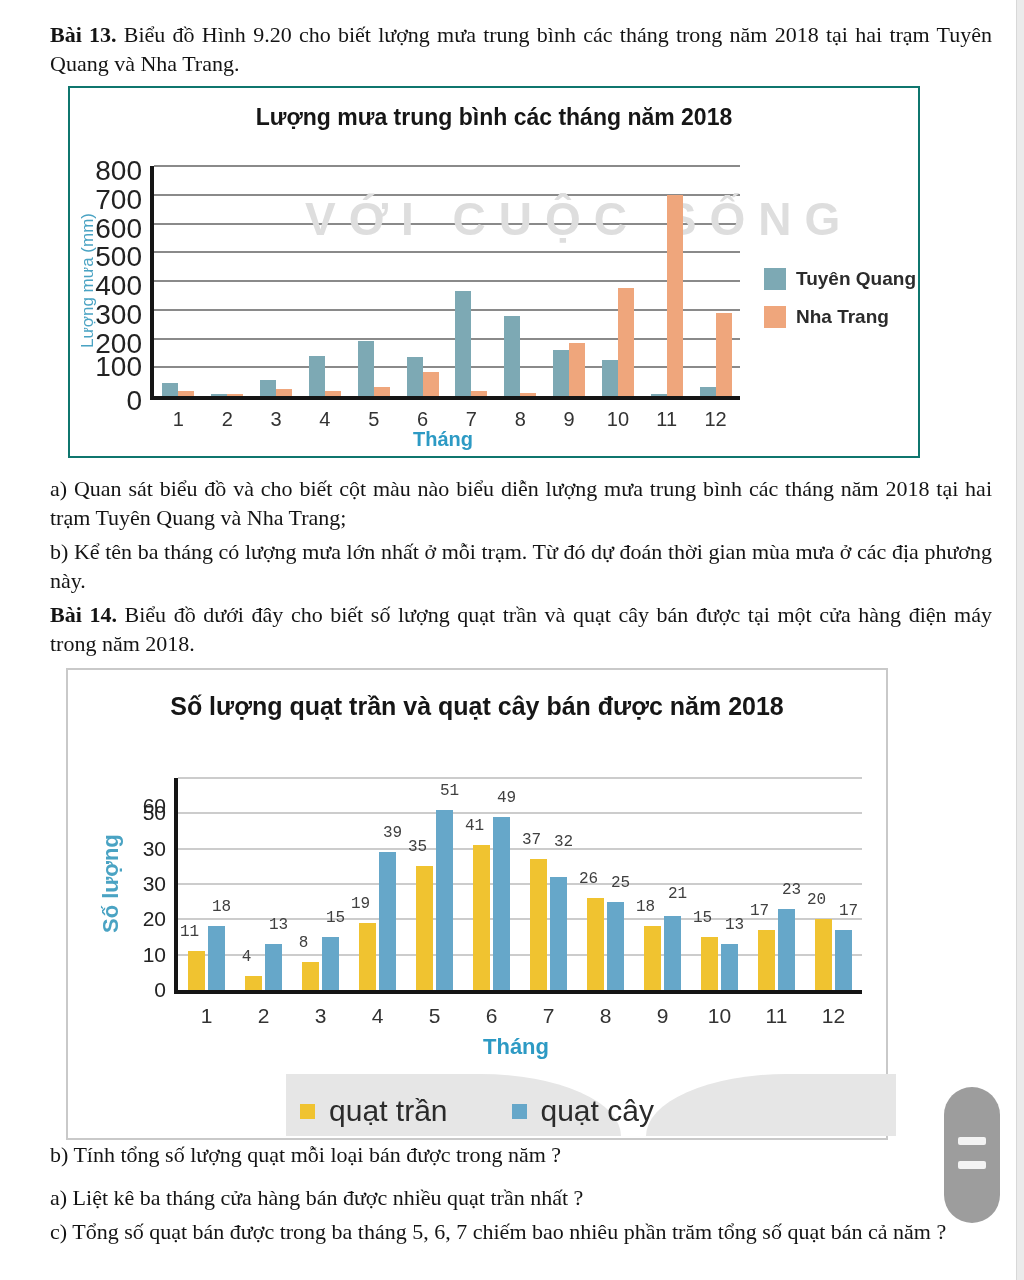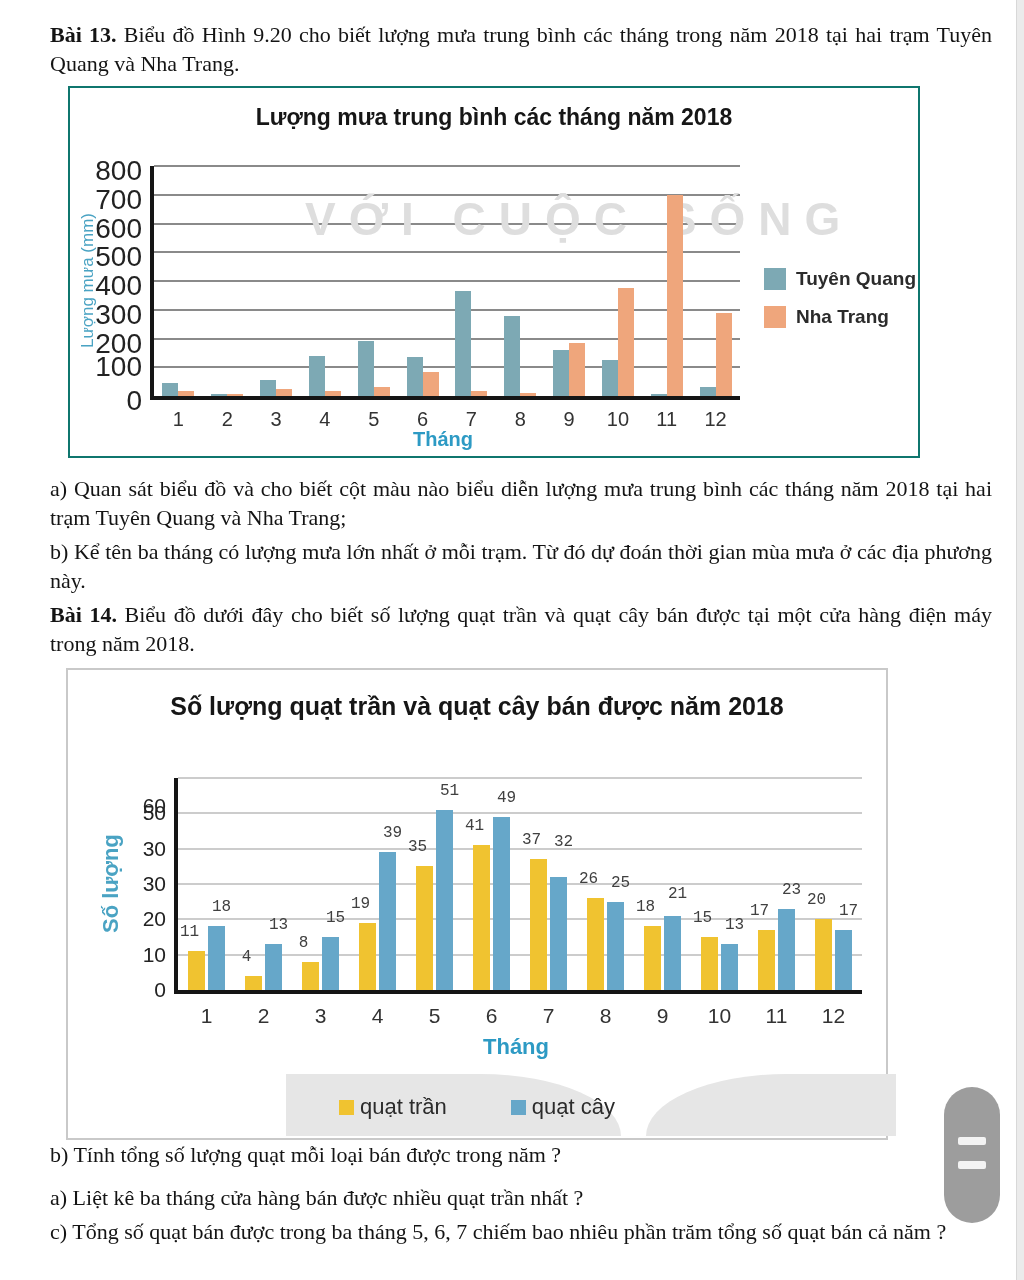--- a/index.html
+++ b/index.html
@@ -44,21 +44,21 @@
 
   
   .chart-box2{margin:10px 0 0 16px;width:818px;height:468px;border:2px solid #c9c9c9;}
   .chart-box2 .chart-title{margin-top:22px;font-size:25px;}
   #plot2{left:106px;top:108px;width:684px;height:212px;}
   #plot2 .ytick{font-size:21px;}
   #plot2 .xtick{font-size:21px;}
   .yaxis-title2{left:30px;top:108px;height:212px;font-size:22px;font-weight:bold;}
   .xaxis-title2{left:106px;top:364px;width:684px;font-size:22px;}
   .legend2{position:absolute;left:0;right:0;top:424px;display:flex;justify-content:center;gap:64px;z-index:5;}
-  .legend2 .legend-item{font-size:22px;gap:6px;}
+  .legend2 .legend-item{font-size:30px;gap:14px;}
   .legend2 .swatch{width:15px;height:15px;}
   .book-shape{position:absolute;bottom:2px;background:#e6e6e6;z-index:0;}
   .book-l{left:218px;width:335px;height:62px;border-top-right-radius:140px 62px;}
   .book-r{left:578px;width:250px;height:62px;border-top-left-radius:140px 62px;}
   .book-r2{left:860px;right:-10px;height:56px;border-top-left-radius:120px 56px;}
 
   
   .edge-strip{position:absolute;right:0;top:0;width:7px;height:1280px;background:#ebebeb;border-left:1px solid #d8d8d8;}
   .pill{position:absolute;left:944px;top:1087px;width:56px;height:136px;background:#9d9d9d;border-radius:28px;z-index:10;}
   .pill .bar1,.pill .bar2{position:absolute;left:14px;width:28px;height:8px;background:#f3f3f3;border-radius:2px;}

